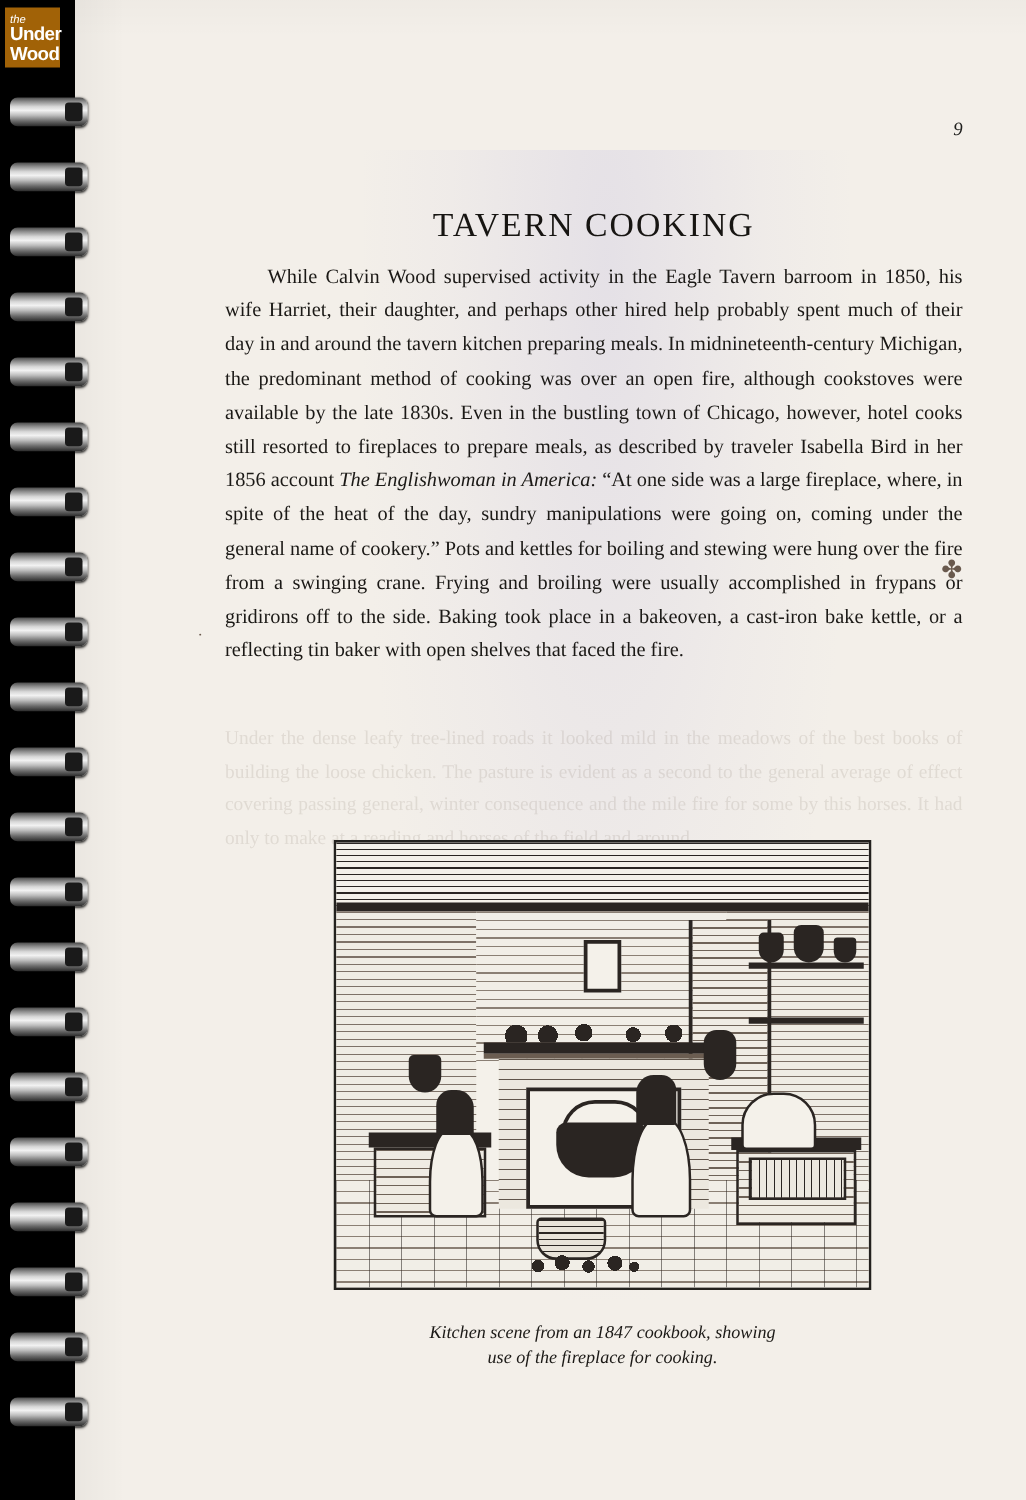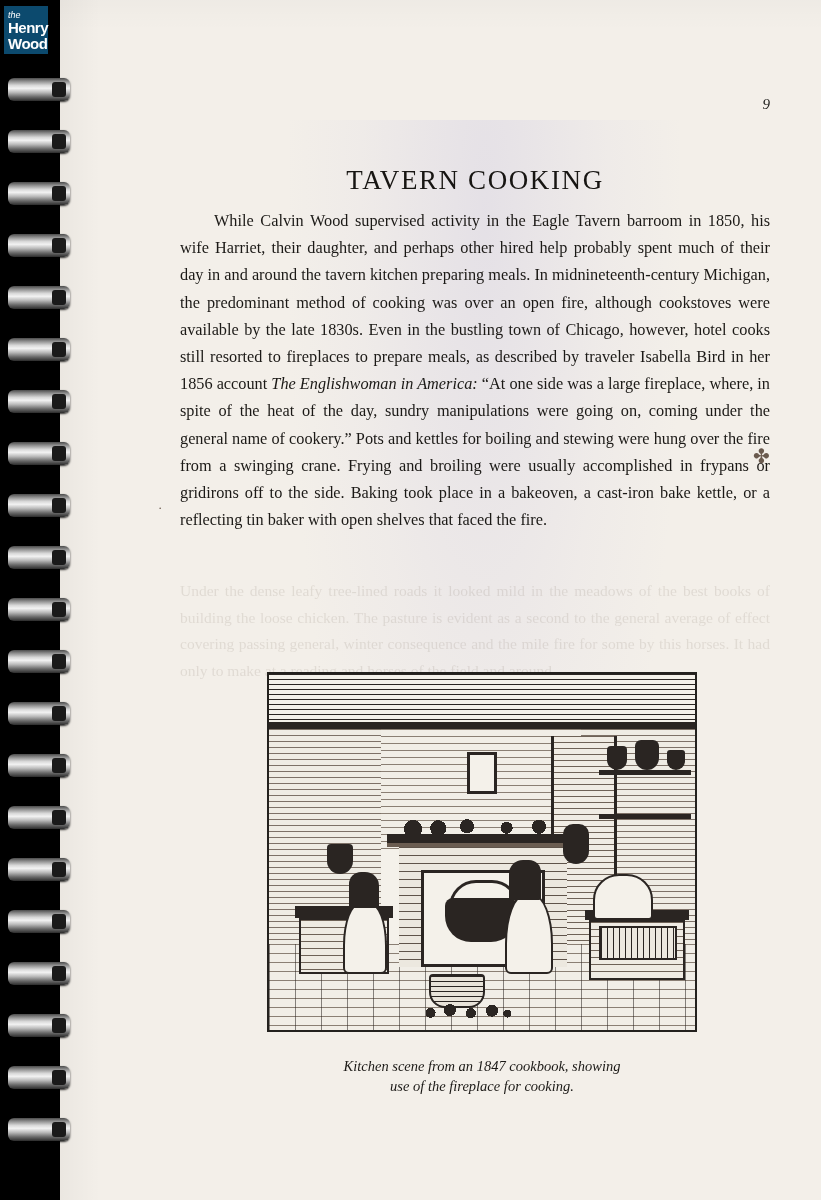--- a/index.html
+++ b/index.html
@@ -64,21 +64,21 @@
     background: #1a1a1a;
   }
 
   
   #logo {
     position: absolute;
     left: 4px;
     top: 6px;
     width: 44px;
     height: 48px;
-    background: #0c4a6e;
+    background: #a16207;
     color: #ffffff;
     font-family: "Liberation Sans", sans-serif;
     line-height: 1;
     z-index: 5;
     box-shadow: 0 0 0 1px rgba(0,0,0,0.35);
   }
   #logo .l1 { position: absolute; left: 4px; top: 5px; font-size: 9px; font-style: italic; }
   #logo .l2 { position: absolute; left: 4px; top: 14px; font-size: 15px; font-weight: bold; letter-spacing: -0.5px; }
   #logo .l3 { position: absolute; left: 4px; top: 30px; font-size: 15px; font-weight: bold; letter-spacing: -0.5px; }
 
@@ -401,15 +401,15 @@
     <div class="coil" style="top: 858px;"></div>
     <div class="coil" style="top: 910px;"></div>
     <div class="coil" style="top: 962px;"></div>
     <div class="coil" style="top: 1014px;"></div>
     <div class="coil" style="top: 1066px;"></div>
     <div class="coil" style="top: 1118px;"></div>
   </div>
 
 <div id="logo">
   <span class="l1">the</span>
-  <span class="l2">Henry</span>
+  <span class="l2">Under</span>
   <span class="l3">Wood</span>
 </div>
 
 </body></html>

